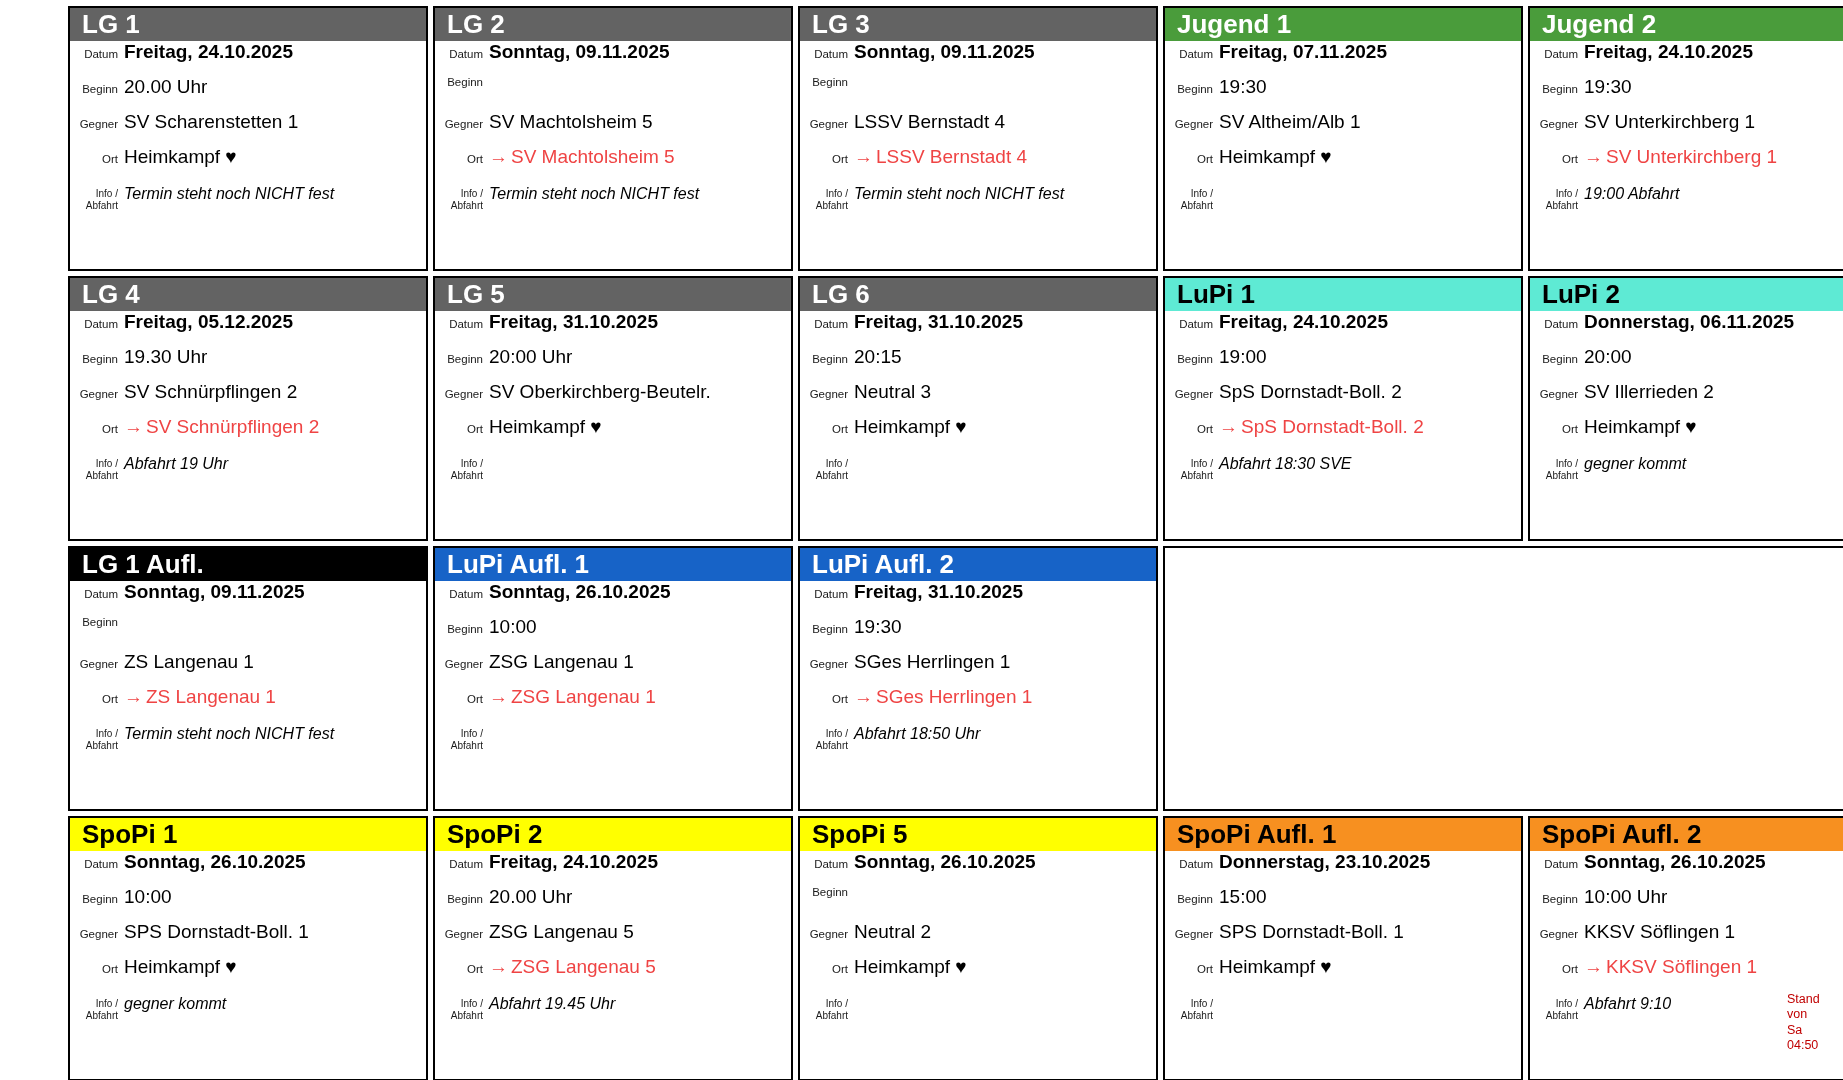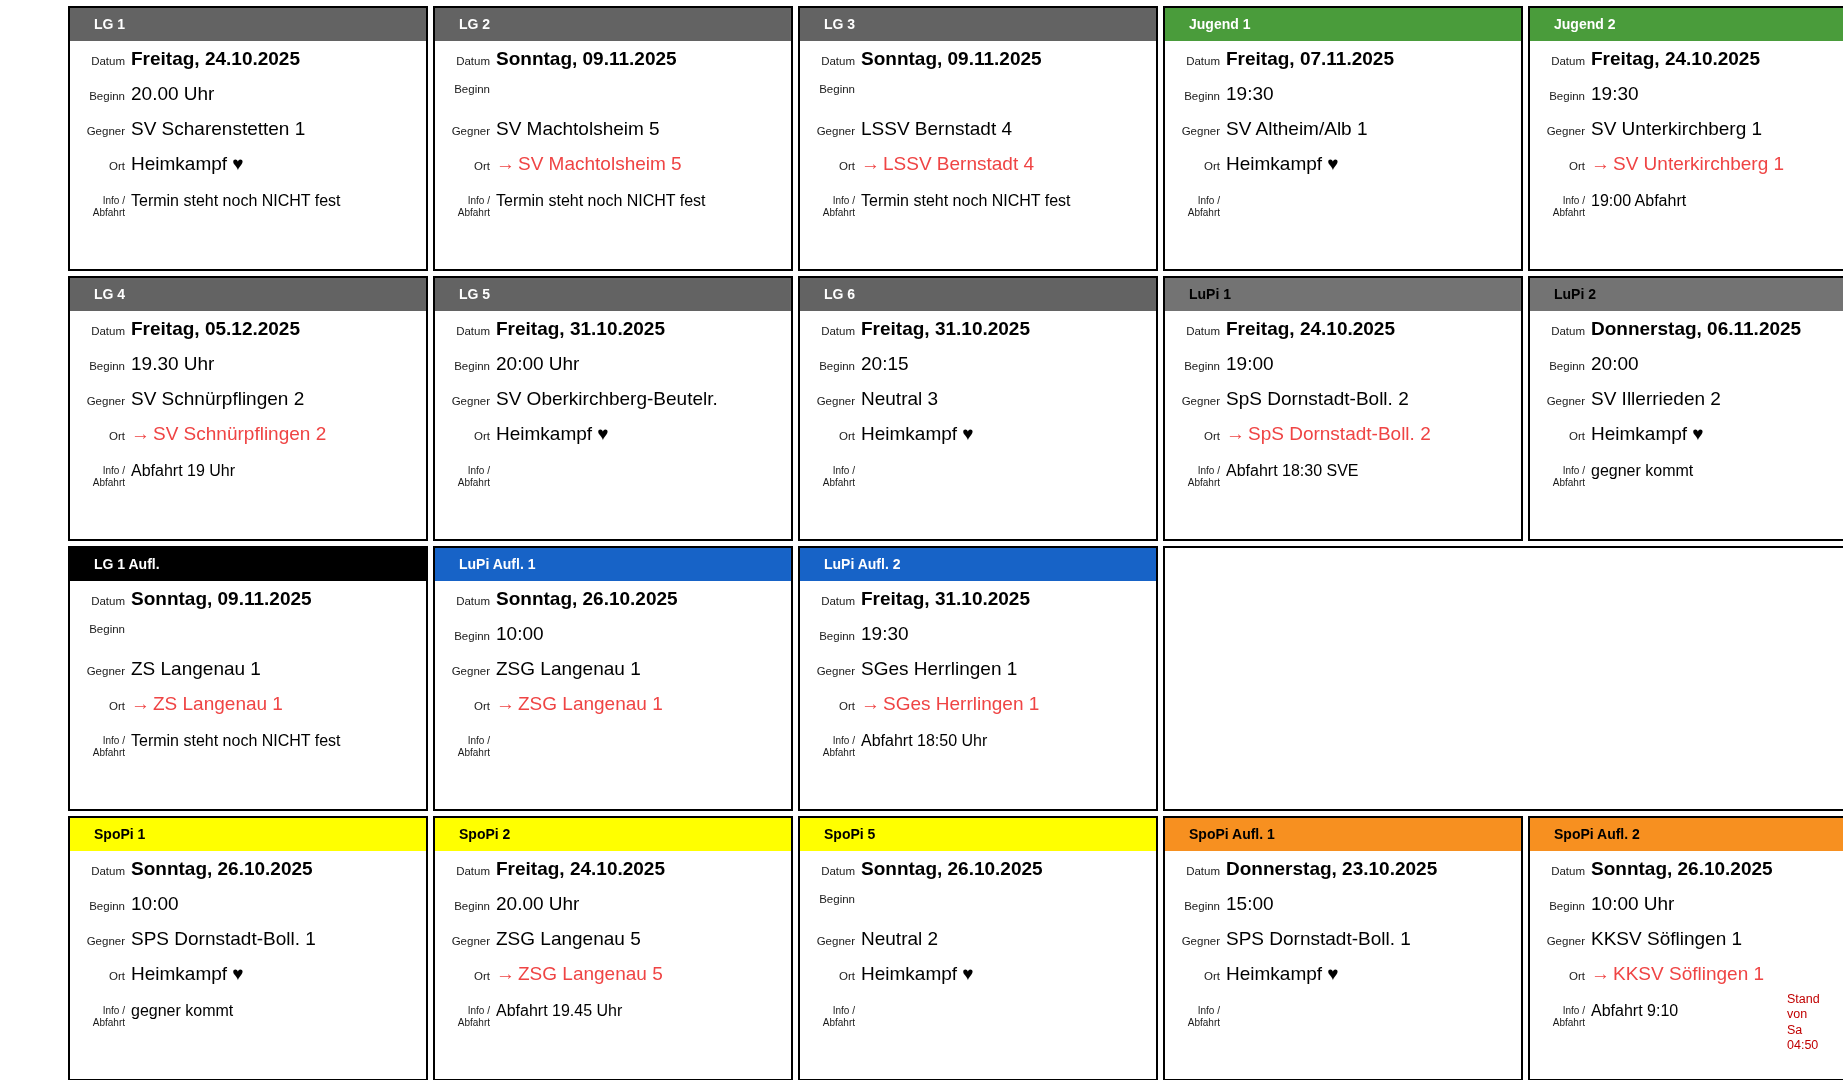--- a/index.html
+++ b/index.html
@@ -35,34 +35,34 @@
     background: #fff;
     overflow: hidden;
   }
   .card.empty {
     border: 2px solid #000;
   }
   .card-header {
     height: 33px;
     line-height: 33px;
     font-weight: bold;
-    font-size: 14px;
+    font-size: 26px;
     color: #fff;
-    padding-left: 24px;
+    padding-left: 12px;
     box-sizing: border-box;
   }
   .hdr-gray   { background: #636363; color: #ffffff; }
   .hdr-green  { background: #4a9c3b; color: #ffffff; }
-  .hdr-blue-l { background: #737373; color: #000000; }
+  .hdr-blue-l { background: #5eead4; color: #000000; }
   .hdr-black  { background: #000000; color: #ffffff; }
   .hdr-blue   { background: #1763c7; color: #ffffff; }
   .hdr-yellow { background: #ffff00; color: #000000; }
   .hdr-orange { background: #f79020; color: #000000; }
 
-  .rows { padding: 7px; }
+  .rows { padding: 0; }
   .row {
     display: flex;
     align-items: baseline;
     min-height: 35px;
   }
   .row .lbl {
     width: 54px;
     min-width: 54px;
     text-align: right;
     font-size: 11.5px;
@@ -83,20 +83,21 @@
     min-height: 42px;
     align-items: flex-start;
     padding-top: 4px;
   }
   .row.r-info .lbl {
     font-size: 10px;
     line-height: 1.15;
     padding-top: 3px;
   }
   .row.r-info .val {
+    font-style: italic;
     font-size: 16px;
   }
   .arrow { margin-right: 3px; }
 
   
   .stand {
     position: absolute;
     right: 10px;
     bottom: 26px;
     width: 46px;

